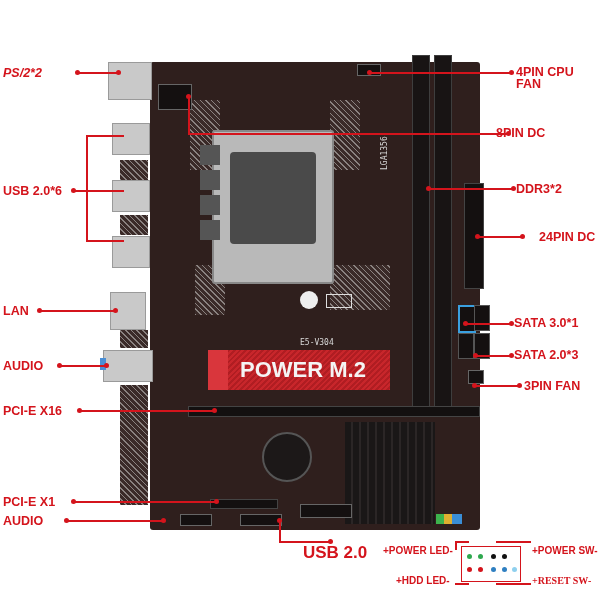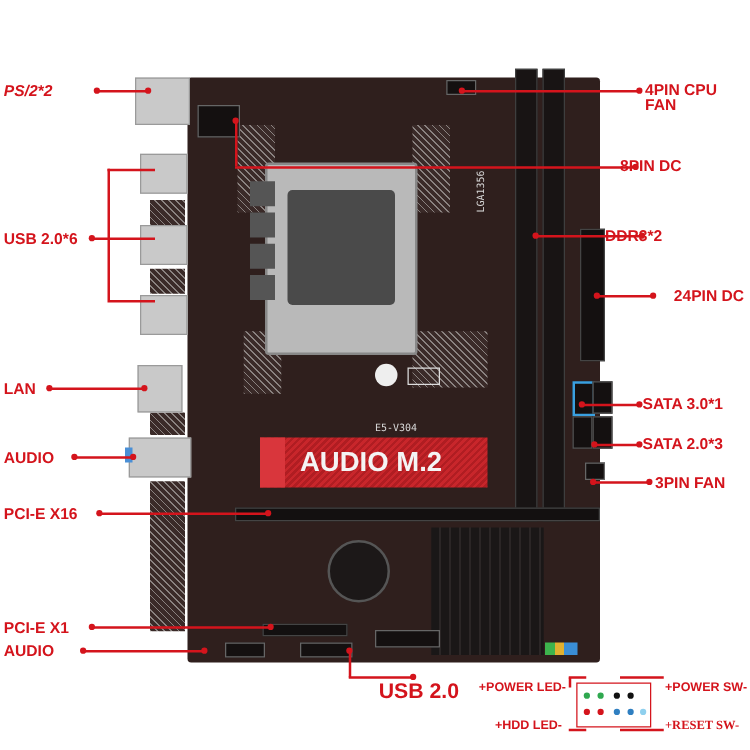--- a/index.html
+++ b/index.html
@@ -68,21 +68,21 @@
 
 <div class="sata" style="left:458px;top:305px;border:2px solid #3aa0e0;"></div>
 <div class="sata" style="left:474px;top:305px;"></div>
 <div class="sata" style="left:458px;top:333px;"></div>
 <div class="sata" style="left:474px;top:333px;"></div>
 <div style="position:absolute;left:468px;top:370px;width:14px;height:12px;background:#141010;border:1px solid #666;"></div>
 <div style="position:absolute;left:357px;top:64px;width:22px;height:10px;background:#141010;border:1px solid #666;"></div>
 
 <div class="nvme">
   <div class="nvme-slot"></div>
-  <div class="nvme-text">AUDIO M.2</div>
+  <div class="nvme-text">POWER M.2</div>
 </div>
 <div class="silk" style="left:300px;top:338px;">E5-V304</div>
 
 <div style="position:absolute;left:300px;top:291px;width:18px;height:18px;border-radius:50%;background:#eee;"></div>
 <div style="position:absolute;left:326px;top:294px;width:24px;height:12px;border:1px solid #ddd;"></div>
 
 <div class="pcie16"></div>
 <div class="pcie1"></div>
 
 <div class="heatsink"></div>
@@ -161,21 +161,21 @@
 <div class="label" style="left:3px;top:185px;">USB 2.0*6</div>
 <div class="label" style="left:3px;top:305px;">LAN</div>
 <div class="label" style="left:3px;top:360px;">AUDIO</div>
 <div class="label" style="left:3px;top:405px;">PCI-E X16</div>
 <div class="label" style="left:3px;top:496px;">PCI-E X1</div>
 <div class="label" style="left:3px;top:515px;">AUDIO</div>
 
 <div class="label" style="left:516px;top:66px;">4PIN CPU</div>
 <div class="label" style="left:516px;top:78px;">FAN</div>
 <div class="label" style="left:496px;top:127px;">8PIN DC</div>
-<div class="label" style="left:484px;top:183px;">DDR3*2</div>
+<div class="label" style="left:516px;top:183px;">DDR3*2</div>
 <div class="label" style="left:524px;top:231px;margin-left:15px;">24PIN DC</div>
 <div class="label" style="left:514px;top:317px;">SATA 3.0*1</div>
 <div class="label" style="left:514px;top:349px;">SATA 2.0*3</div>
 <div class="label" style="left:524px;top:380px;">3PIN FAN</div>
 
 <div class="label" style="left:303px;top:546px;font-size:17px;">USB 2.0</div>
 
 <div class="label small" style="left:383px;top:544px;">+POWER LED-</div>
 <div class="label small" style="left:396px;top:574px;">+HDD LED-</div>
 <div class="label small" style="left:532px;top:544px;">+POWER SW-</div>

